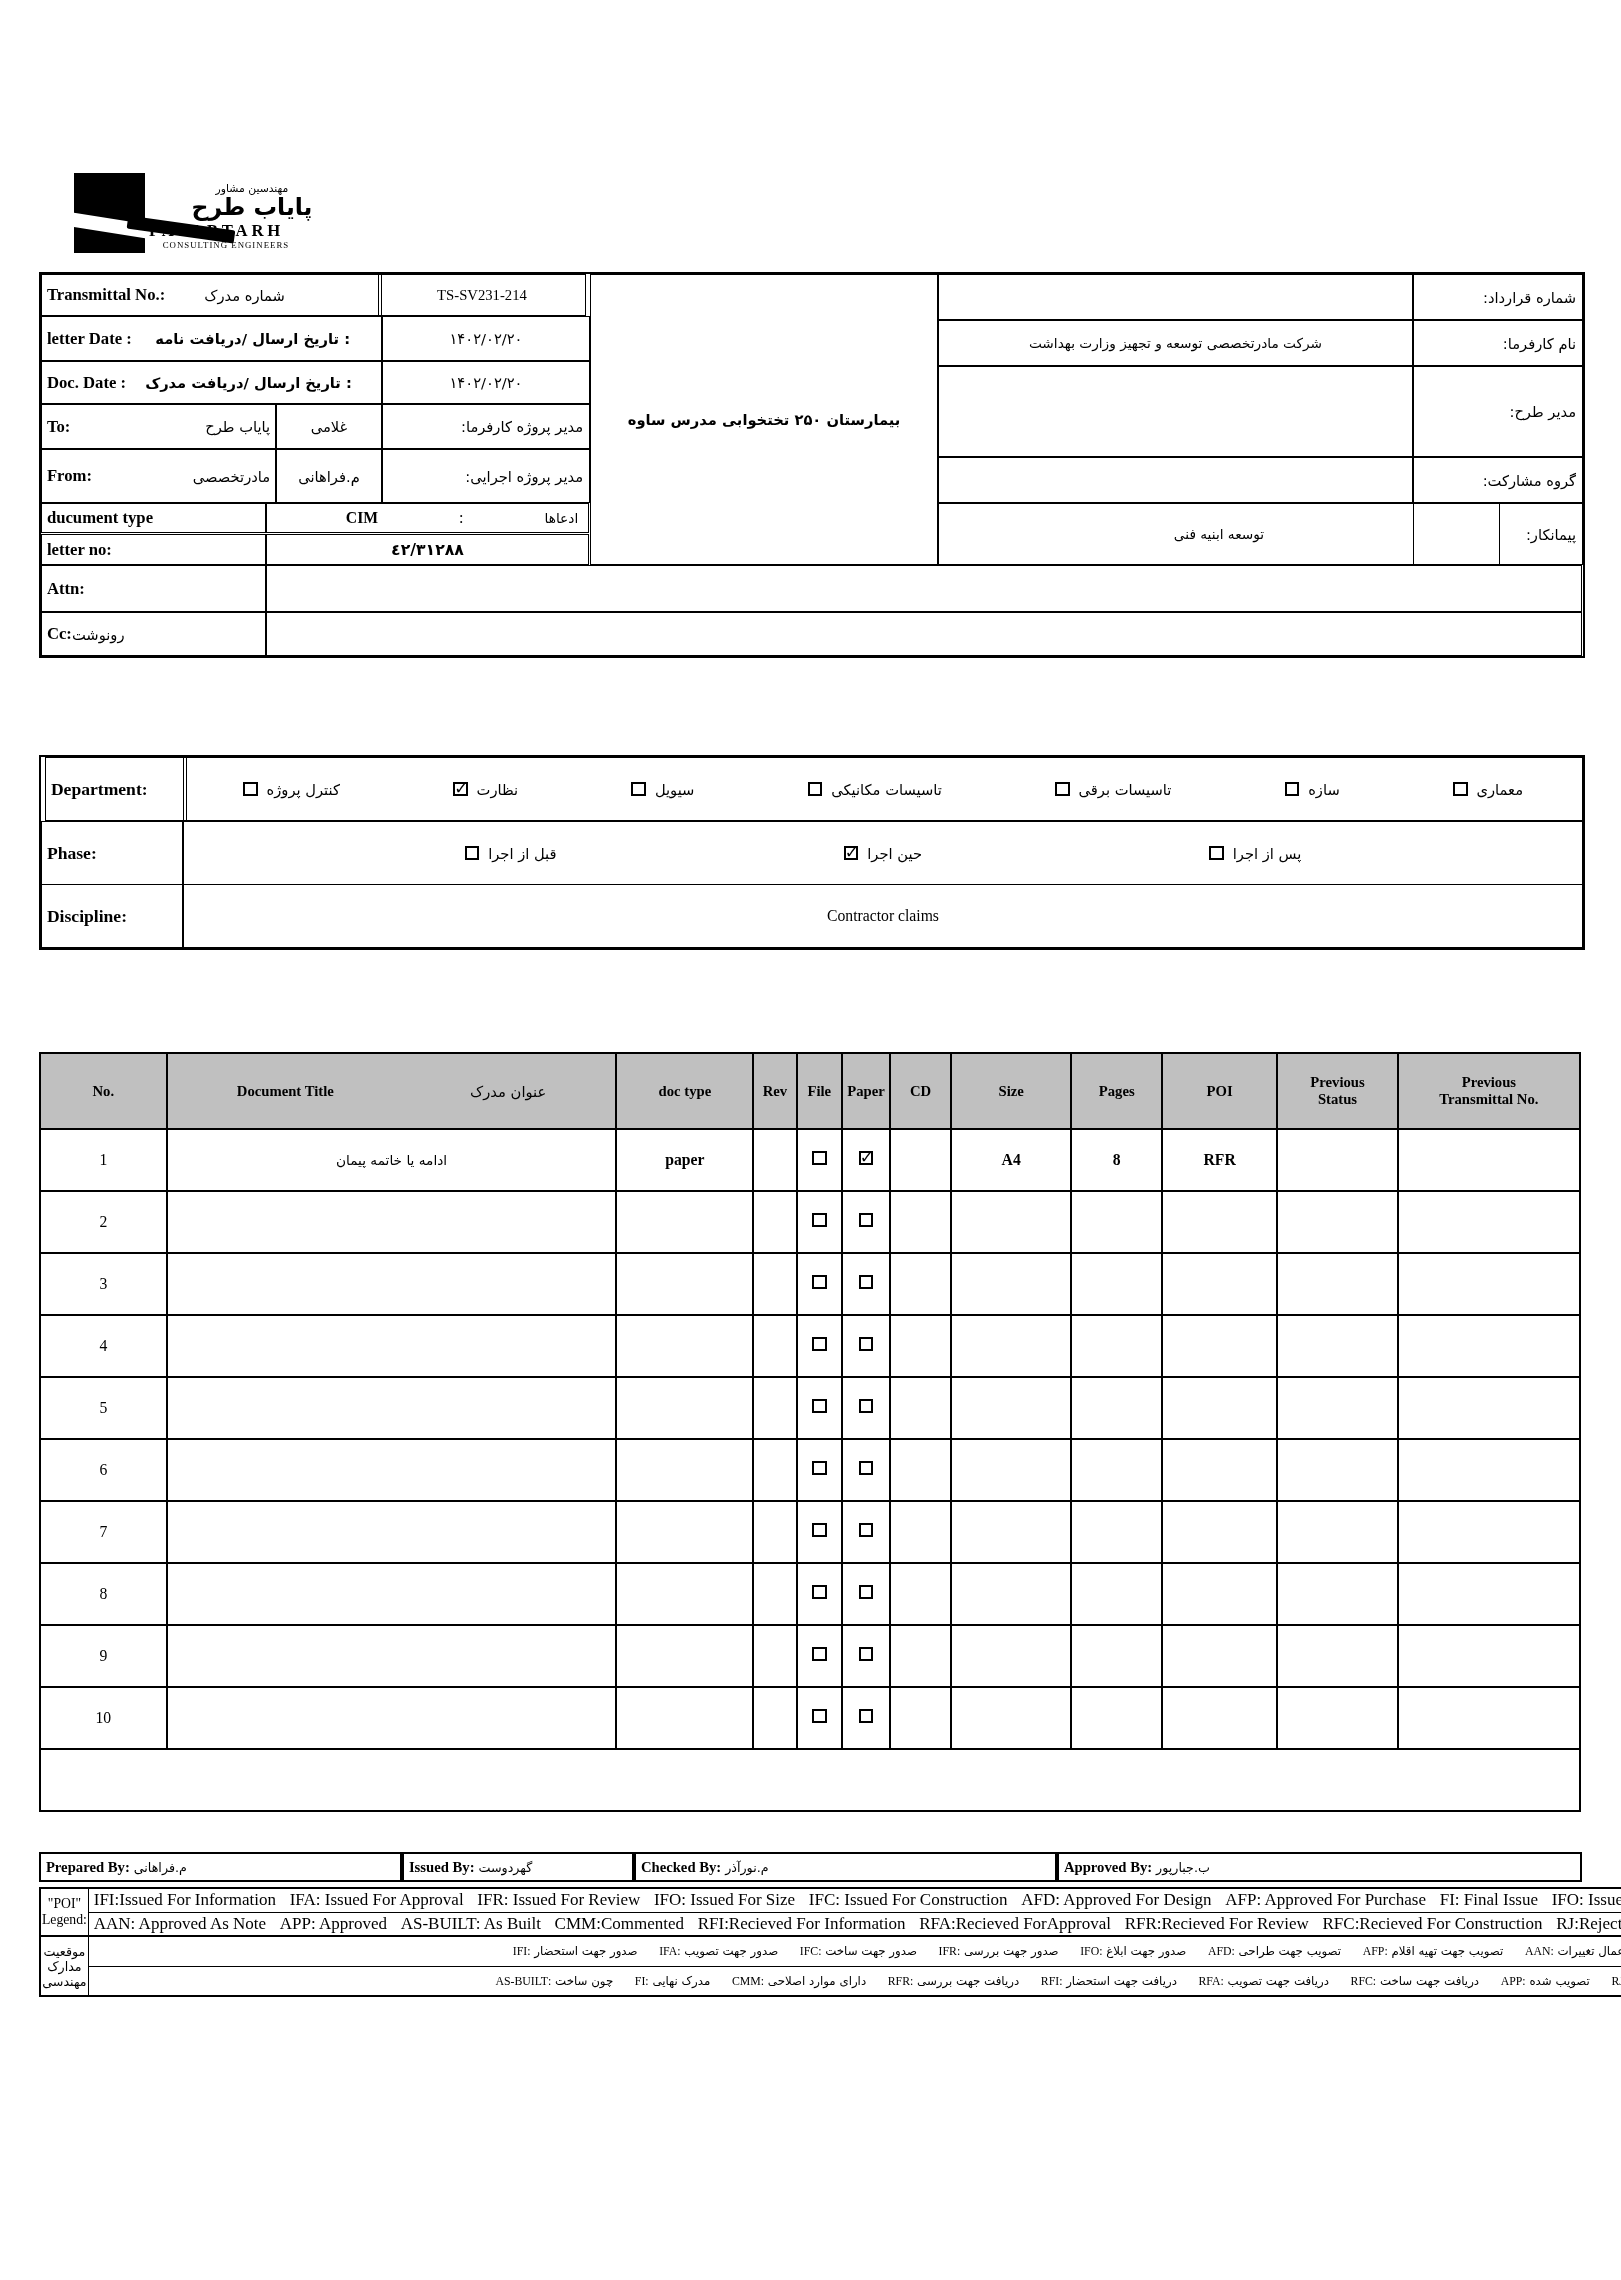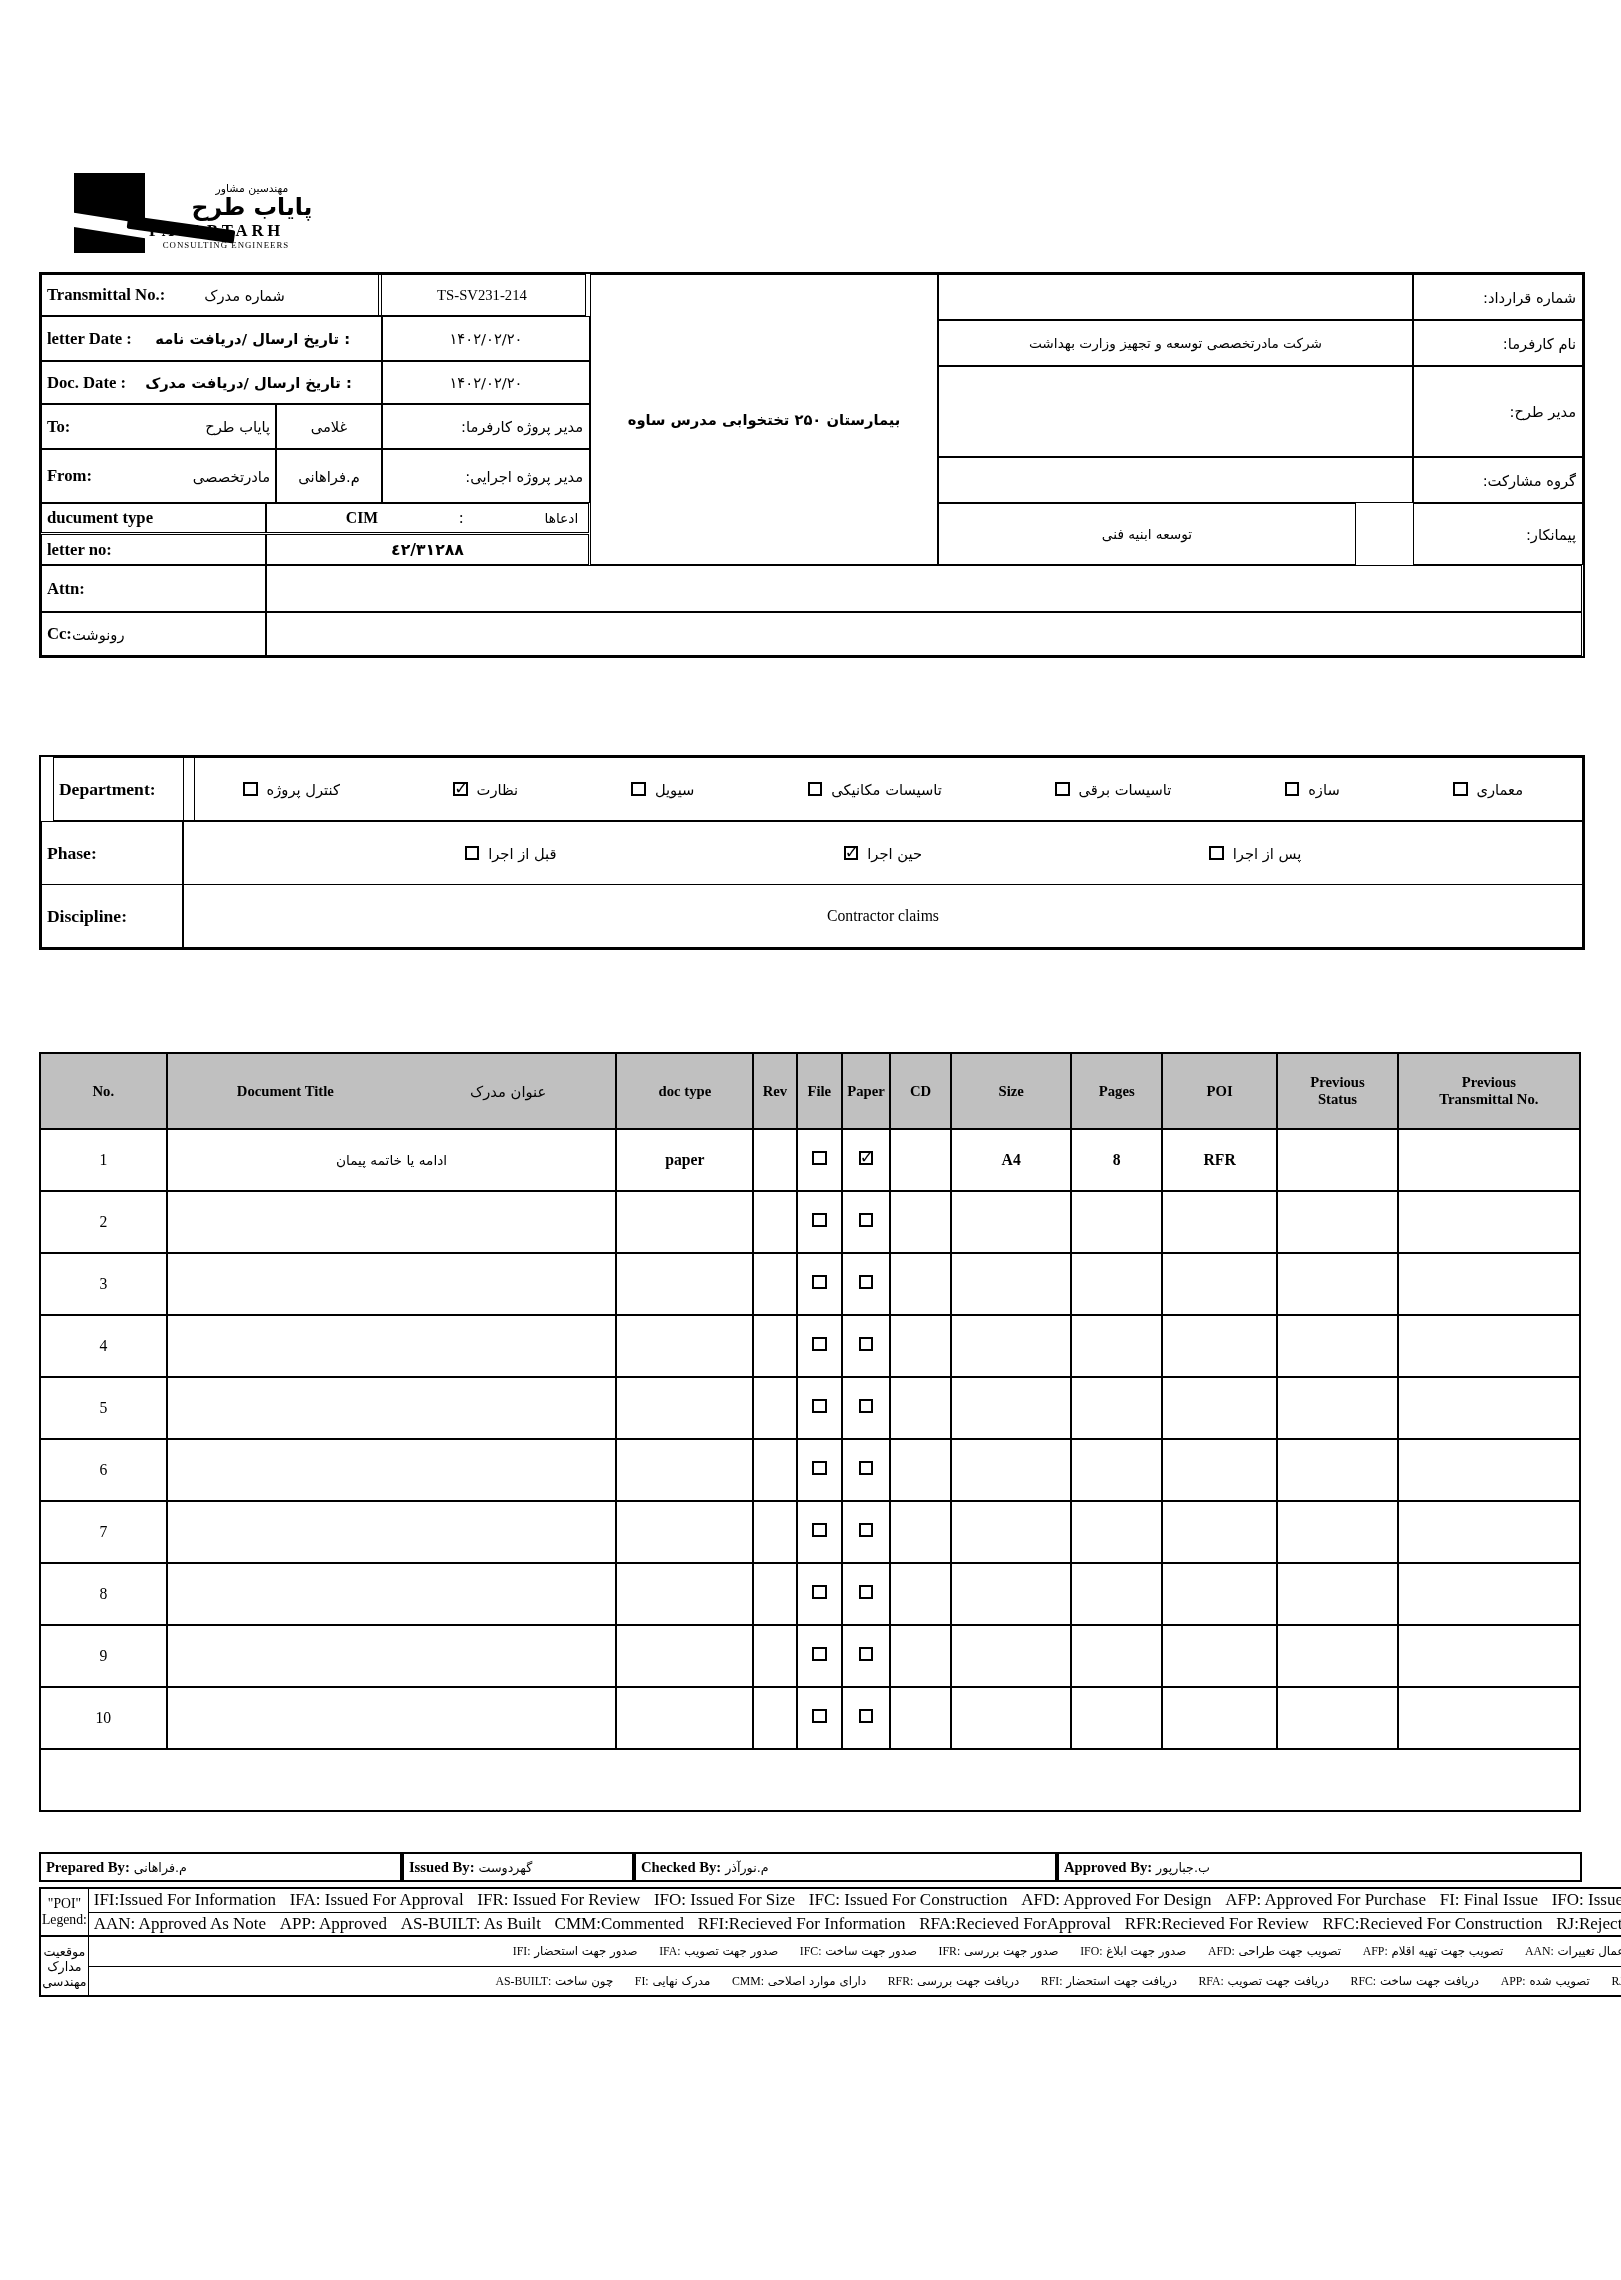--- a/index.html
+++ b/index.html
@@ -134,37 +134,37 @@
 
     <div class="cell fa" style="left:897px;top:46px;width:475px;height:46px;justify-content:center;font-size:13.7px;">شرکت مادرتخصصی توسعه و تجهیز وزارت بهداشت</div>
     <div class="cell rtl-lbl fa" style="left:1372px;top:46px;width:170px;height:46px;">نام کارفرما:</div>
 
     <div class="cell" style="left:897px;top:92px;width:475px;height:91px;"></div>
     <div class="cell rtl-lbl fa" style="left:1372px;top:92px;width:170px;height:91px;">مدیر طرح:</div>
 
     <div class="cell" style="left:897px;top:183px;width:475px;height:46px;"></div>
     <div class="cell rtl-lbl fa" style="left:1372px;top:183px;width:170px;height:46px;">گروه مشارکت:</div>
 
-    <div class="cell fa" style="left:897px;top:229px;width:418px;height:62px;justify-content:center;font-size:13.7px;">توسعه ابنیه فنی</div>
+    <div class="cell fa" style="left:897px;top:229px;width:562px;height:62px;justify-content:center;font-size:13.7px;">توسعه ابنیه فنی</div>
     <div class="cell rtl-lbl fa" style="left:1372px;top:229px;width:170px;height:62px;">پیمانکار:</div>
 
     <div class="cell" style="left:0;top:291px;width:225px;height:47px;">
       <span class="en-lbl">Attn:</span>
     </div>
     <div class="cell" style="left:225px;top:291px;width:1316px;height:47px;"></div>
 
     <div class="cell" style="left:0;top:338px;width:225px;height:44px;">
       <span class="en-lbl">Cc:</span>
       <span class="fa fa-lbl">رونوشت</span>
     </div>
     <div class="cell" style="left:225px;top:338px;width:1316px;height:44px;"></div>
   </div>
 
   <div class="classif">
-    <div class="cell cl-label" style="left:12px;top:0;width:142px;height:64px;">Department:</div>
+    <div class="cell cl-label" style="left:4px;top:0;width:142px;height:64px;">Department:</div>
     <div class="cell" style="left:142px;top:0;width:1400px;height:64px;padding:0;">
       <div class="cb-row" style="width:100%;">
 
           <span class="cb-item">
             <span class="fa">معماری</span>
             <span class="cb"></span>
           </span>
 
           <span class="cb-item">
             <span class="fa">سازه</span>

